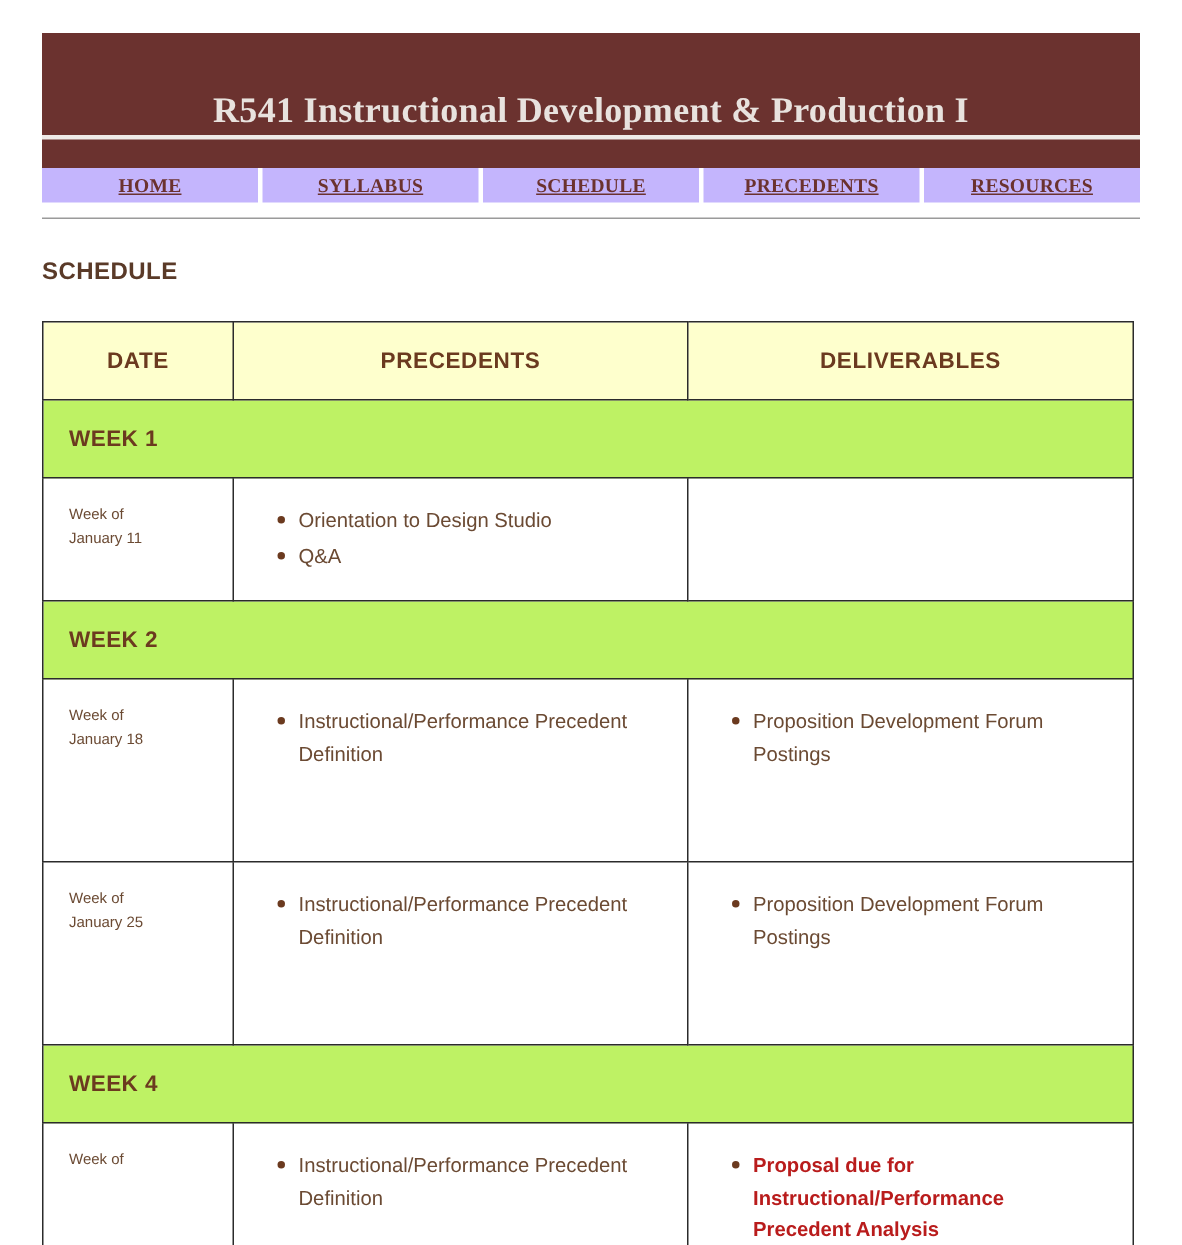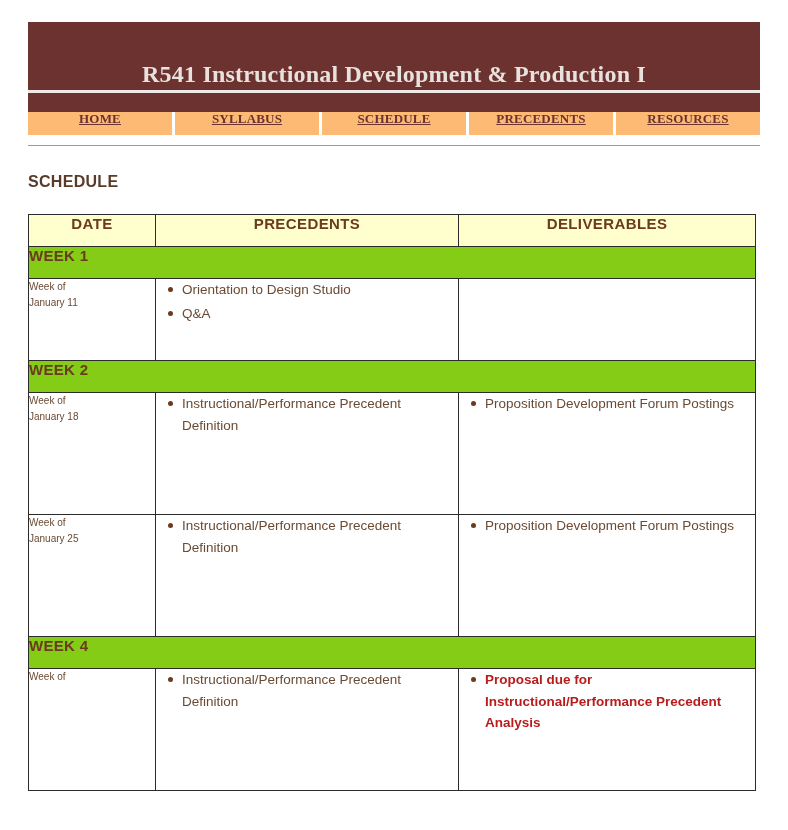--- a/index.html
+++ b/index.html
@@ -59,23 +59,23 @@
     position: absolute;
     left: 28px;
     top: 112px;
     width: 732px;
     height: 23px;
     display: flex;
     background: #ffffff;
   }
   .nav-item {
     flex: 1 1 0;
-    background: #fdba74;
+    background: #c4b5fd;
     display: flex;
-    align-items: flex-start;
+    align-items: center;
     justify-content: center;
     margin-right: 3px;
     box-sizing: border-box;
   }
   .nav-item:last-child { margin-right: 0; }
   .nav-label {
     font-family: "Liberation Serif", serif;
     font-weight: bold;
     font-size: 13px;
     color: #6b322f;
@@ -112,42 +112,42 @@
     left: 28px;
     top: 214px;
     width: 727px;
     border-collapse: collapse;
     table-layout: fixed;
   }
   .schedule td, .schedule th {
     border: 1px solid #2b2b2b;
     box-sizing: border-box;
     vertical-align: top;
-    padding: 0;
+    padding: 17px;
   }
   .col-date  { width: 127px; }
   .col-act   { width: 303px; }
   .col-deliv { width: 297px; }
 
   
   .hdr-cell {
     background: #feffcd;
     height: 32px;
     text-align: center;
     vertical-align: middle;
     font-family: "Liberation Sans", sans-serif;
     font-weight: bold;
     font-size: 15px;
     color: #6b3a1f;
     letter-spacing: 0.4px;
   }
 
   
   .week-cell {
-    background: #84cc16;
+    background: #bef264;
     height: 32px;
     vertical-align: middle;
     padding-left: 9px;
     font-family: "Liberation Sans", sans-serif;
     font-weight: bold;
     font-size: 15px;
     color: #6b3a1f;
     letter-spacing: 0.3px;
   }
 

